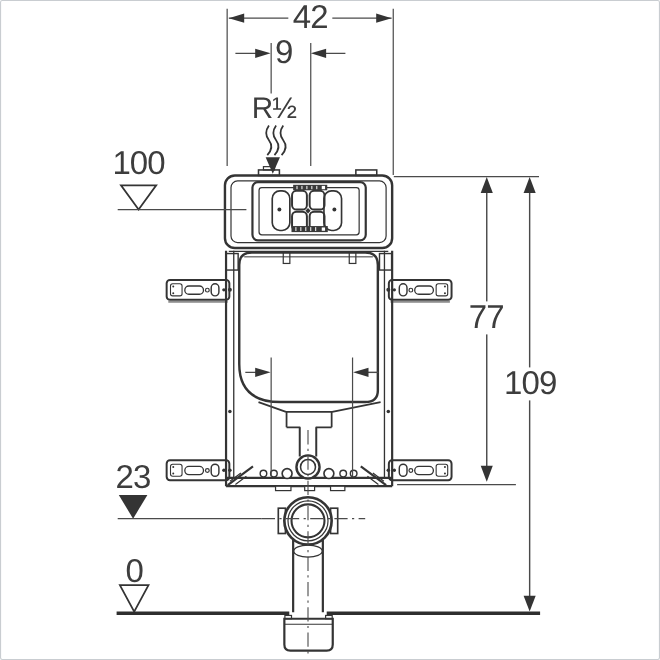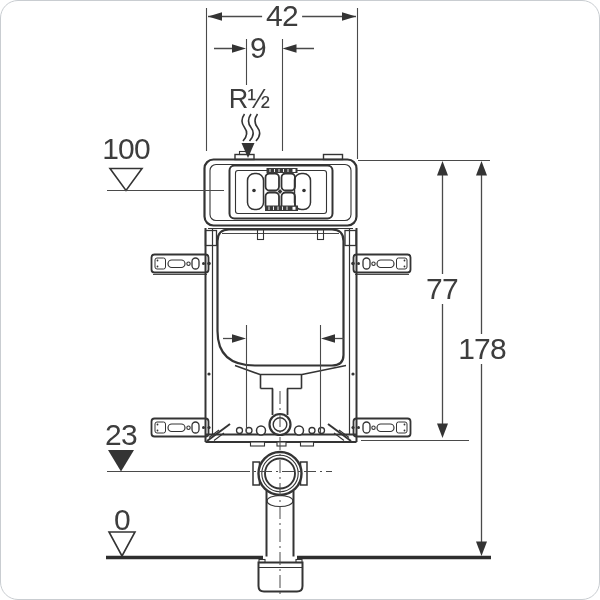--- a/index.html
+++ b/index.html
@@ -1,18 +1,18 @@
 <!DOCTYPE html>
 <html><head>
 <meta charset="utf-8">
 <style>
   html,body{margin:0;padding:0;background:#fff;}
   .page{
     position:relative;width:600px;height:600px;background:#ffffff;
-    box-sizing:border-box;border:1px solid #c9cdd1;border-radius:18px;
+    box-sizing:border-box;border:1px solid #c9cdd1;border-radius:2px;
     font-family:"Liberation Sans", sans-serif;overflow:hidden;
   }
   .page svg{position:absolute;left:0;top:0;}
   .lbl{
     position:absolute;transform:translate(-50%,-50%);
     color:#3d3d3d;font-size:30px;font-weight:400;letter-spacing:-0.8px;
     white-space:nowrap;line-height:1;
   }
   .lbl.gapbg{background:#ffffff;padding:0 4px;}
   .lbl.small{font-size:27px;}
@@ -234,17 +234,17 @@
     <g>
       <path d="M105,556.5 H262 M296,556.5 H490" stroke-width="3.4" stroke="#2e2e2e"></path>
     </g>
   </svg>
 
   <div class="lbl gapbg" style="left:281px;top:15px;">42</div>
   <div class="lbl" style="left:257px;top:47px;">9</div>
   <div class="lbl small" style="left:248px;top:98px;">R½</div>
   <div class="lbl" style="left:125px;top:148px;">100</div>
   <div class="lbl gapbg" style="left:441px;top:288px;text-align:right;">77</div>
-  <div class="lbl gapbg" style="left:481px;top:348px;">178</div>
+  <div class="lbl gapbg" style="left:481px;top:348px;">109</div>
   <div class="lbl" style="left:120px;top:434px;">23</div>
   <div class="lbl" style="left:121px;top:519px;">0</div>
 
 </div>
 
 </body></html>

